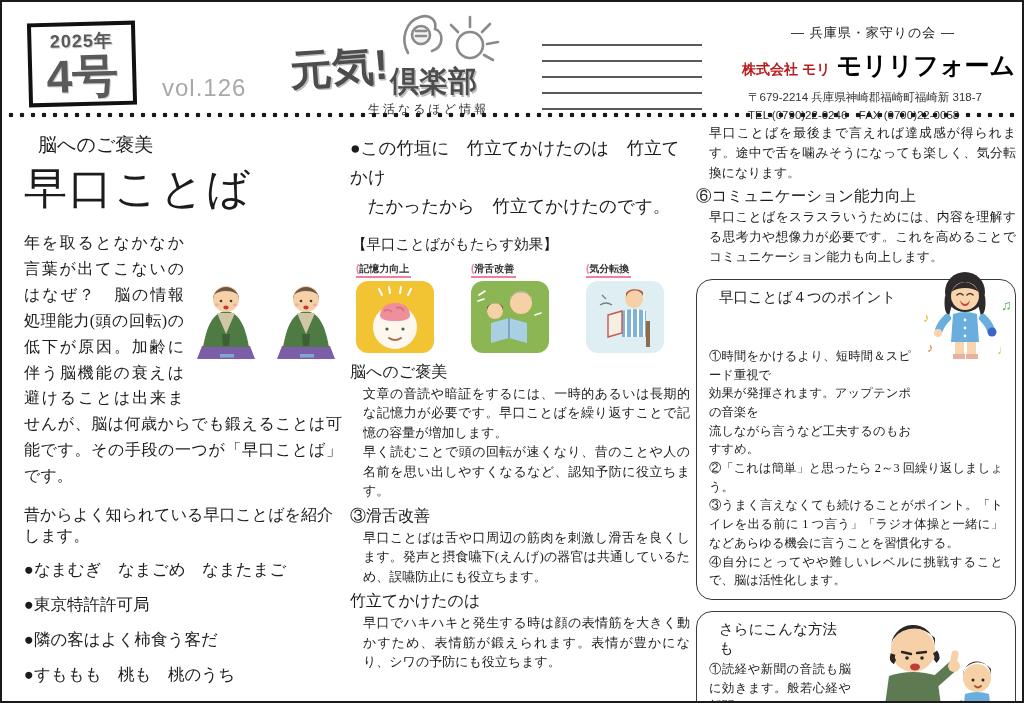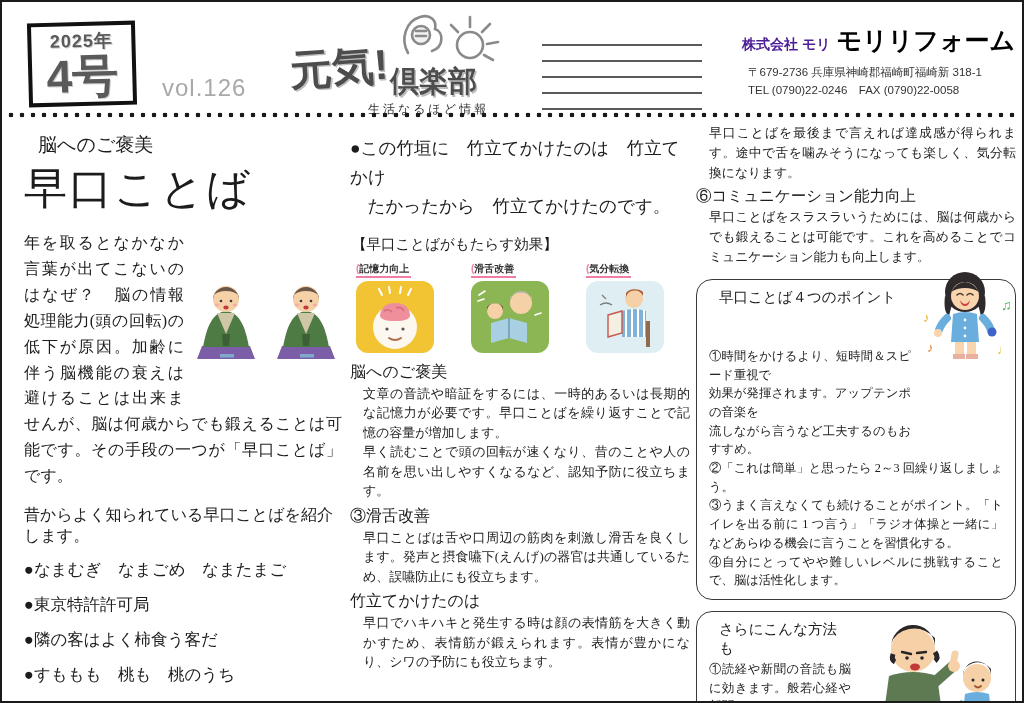--- a/index.html
+++ b/index.html
@@ -22,21 +22,21 @@
   .genki-sub{font-size:29px;font-weight:900;display:inline-block;position:relative;top:9px;left:2px;
              font-family:"Liberation Sans",sans-serif;text-shadow:1.5px 1.5px 0 #bdbdbd;}
   .logo-tagline{position:absolute;left:366px;top:99px;font-size:12px;letter-spacing:3px;color:#333;
                 font-family:"Liberation Sans",sans-serif;}
   .fist-icon{position:absolute;left:392px;top:3px;}
   .ruled-lines{position:absolute;left:540px;top:42px;width:160px;}
   .ruled-lines div{border-top:2px solid #5a5a5a;height:0;margin-bottom:14px;}
   .publisher{position:absolute;right:18px;top:22px;width:262px;font-family:"Liberation Sans",sans-serif;}
   .association{font-size:13px;color:#222;text-align:center;letter-spacing:1px;margin-bottom:7px;}
   .company-line{text-align:center;white-space:nowrap;margin-bottom:7px;}
-  .company-prefix{font-size:14px;font-weight:700;color:#4c1d95;margin-right:6px;}
+  .company-prefix{font-size:14px;font-weight:700;color:#b91c1c;margin-right:6px;}
   .company-name{font-size:25px;font-weight:900;color:#000;letter-spacing:0px;}
   .addr,.telfax{font-size:11.5px;color:#333;line-height:1.55;padding-left:6px;}
   .dotted-sep{position:absolute;left:6px;right:6px;top:110px;height:6px;background-repeat:repeat-x;
               background-image:radial-gradient(circle at 3px 3px,#1a1a1a 2.1px,transparent 2.6px);
               background-size:11px 6px;}
 
   
   .col-left{position:absolute;left:22px;top:126px;width:318px;}
   .col-center{position:absolute;left:348px;top:126px;width:340px;}
   .col-right{position:absolute;left:694px;top:122px;width:320px;}
@@ -108,24 +108,25 @@
 
   <div class="ruled-lines">
     <div></div>
       <div></div>
       <div></div>
       <div></div>
       <div></div>
   </div>
 
   <div class="publisher">
+    <div class="association">― 兵庫県・家守りの会 ―</div>
     <div class="company-line">
       <span class="company-prefix">株式会社 モリ</span><span class="company-name">モリリフォーム</span>
     </div>
-    <div class="addr">〒679-2736 兵庫県神崎郡福崎町福崎新 318-1</div>
+    <div class="addr">〒679-2214 兵庫県神崎郡福崎町福崎新 318-7</div>
     <div class="telfax">TEL (0790)22-0246　FAX (0790)22-0058</div>
   </div>
 
   <div class="dotted-sep"></div>
 
   <div class="col-left">
     <div class="kicker">脳へのご褒美</div>
     <div class="main-title">早口ことば</div>
     <div class="intro">
       <span class="intro-illust">
@@ -224,21 +225,21 @@
     <div class="effect">
       <div class="effect-h">竹立てかけたのは</div>
       <div class="effect-b">早口でハキハキと発生する時は顔の表情筋を大きく動かすため、表情筋が鍛えられます。表情が豊かになり、シワの予防にも役立ちます。</div>
     </div>
 
   </div>
 
   <div class="col-right">
     <div class="r-body">早口ことばを最後まで言えれば達成感が得られます。途中で舌を噛みそうになっても楽しく、気分転換になります。</div>
     <div class="r-h">⑥コミュニケーション能力向上</div>
-    <div class="r-body">早口ことばをスラスラいうためには、脳は何歳からでも鍛えることは可能です。これを高めることでコミュニケーション能力も向上します。</div>
+    <div class="r-body">早口ことばをスラスラいうためには、内容を理解する思考力や想像力が必要です。これを高めることでコミュニケーション能力も向上します。</div>
 
     <div class="round-box">
       <div class="girl-illust">
         <svg width="96" height="104" viewBox="0 0 96 104">
           <circle cx="48" cy="26" r="20" fill="#2e2a2c"></circle>
           <path d="M28 30 Q26 46 32 50 L36 34 Z" fill="#2e2a2c"></path>
           <path d="M68 30 Q70 46 64 50 L60 34 Z" fill="#2e2a2c"></path>
           <circle cx="48" cy="30" r="14" fill="#f8d5ac"></circle>
           <path d="M34 26 Q40 16 48 16 Q56 16 62 26 Q56 22 48 22 Q40 22 34 26 Z" fill="#2e2a2c"></path>
           <path d="M40 29 Q43 26 46 29 M50 29 Q53 26 56 29" stroke="#4a3a30" stroke-width="1.6" fill="none" stroke-linecap="round"></path>

